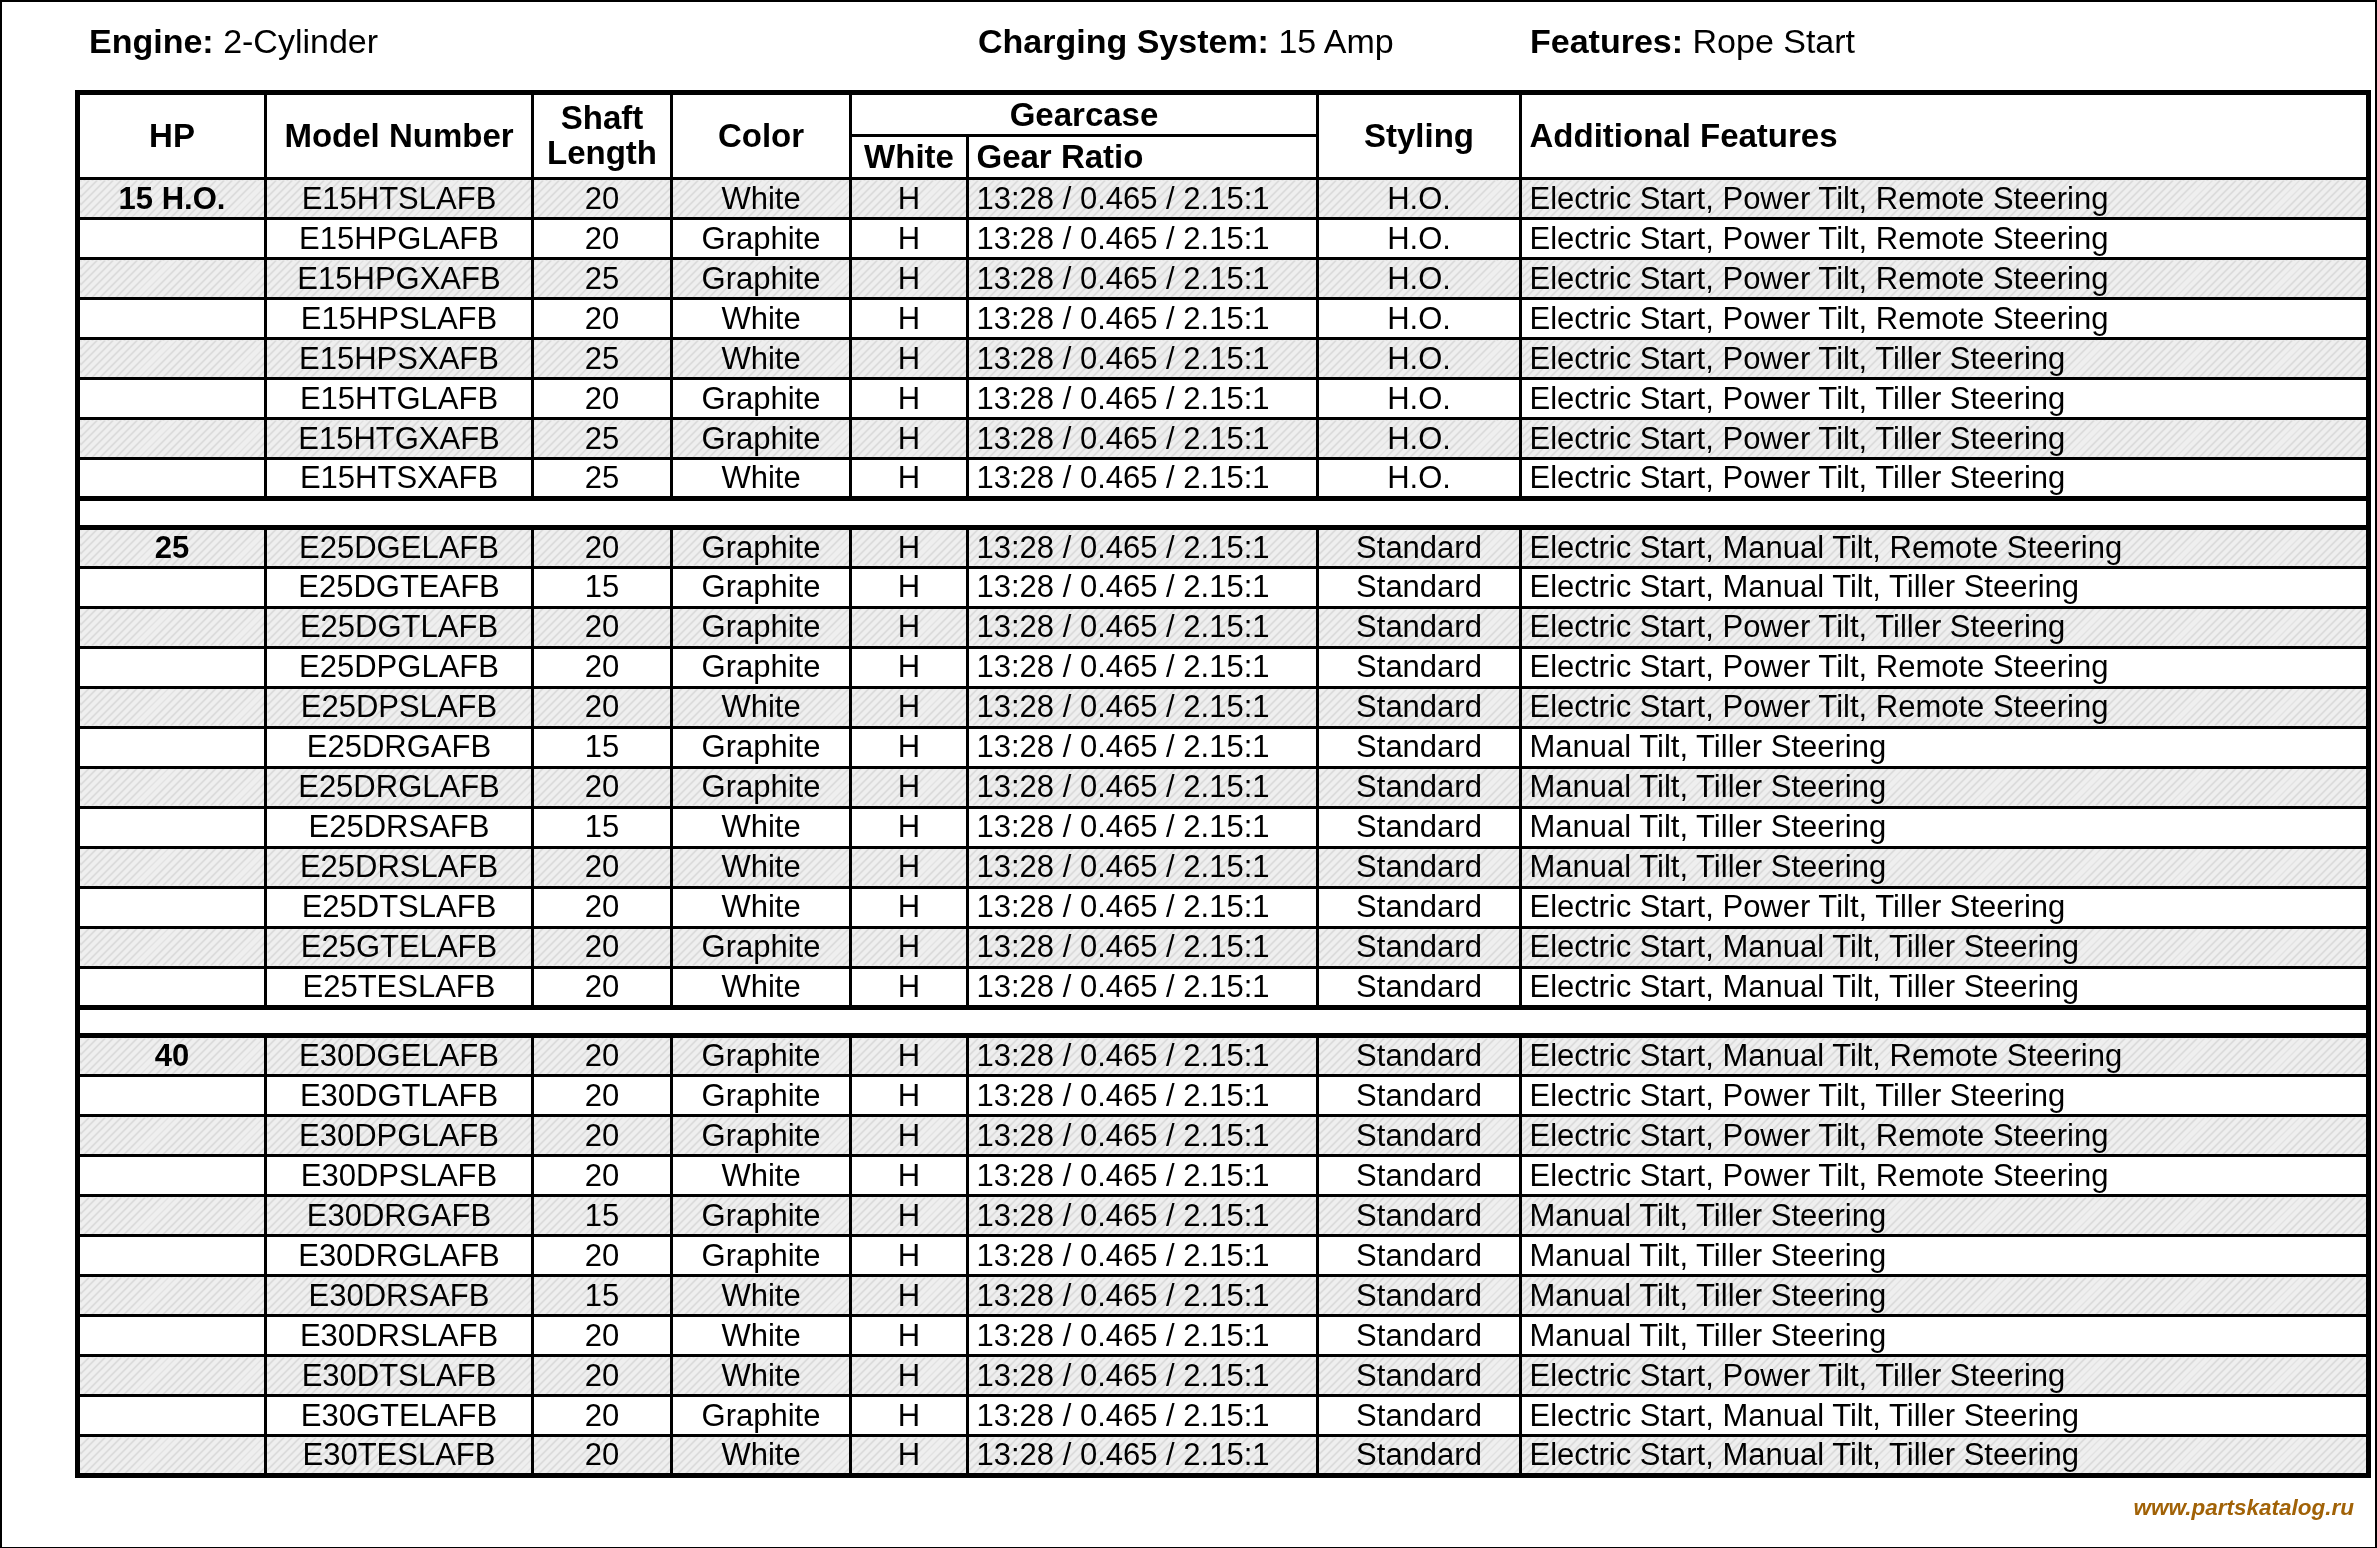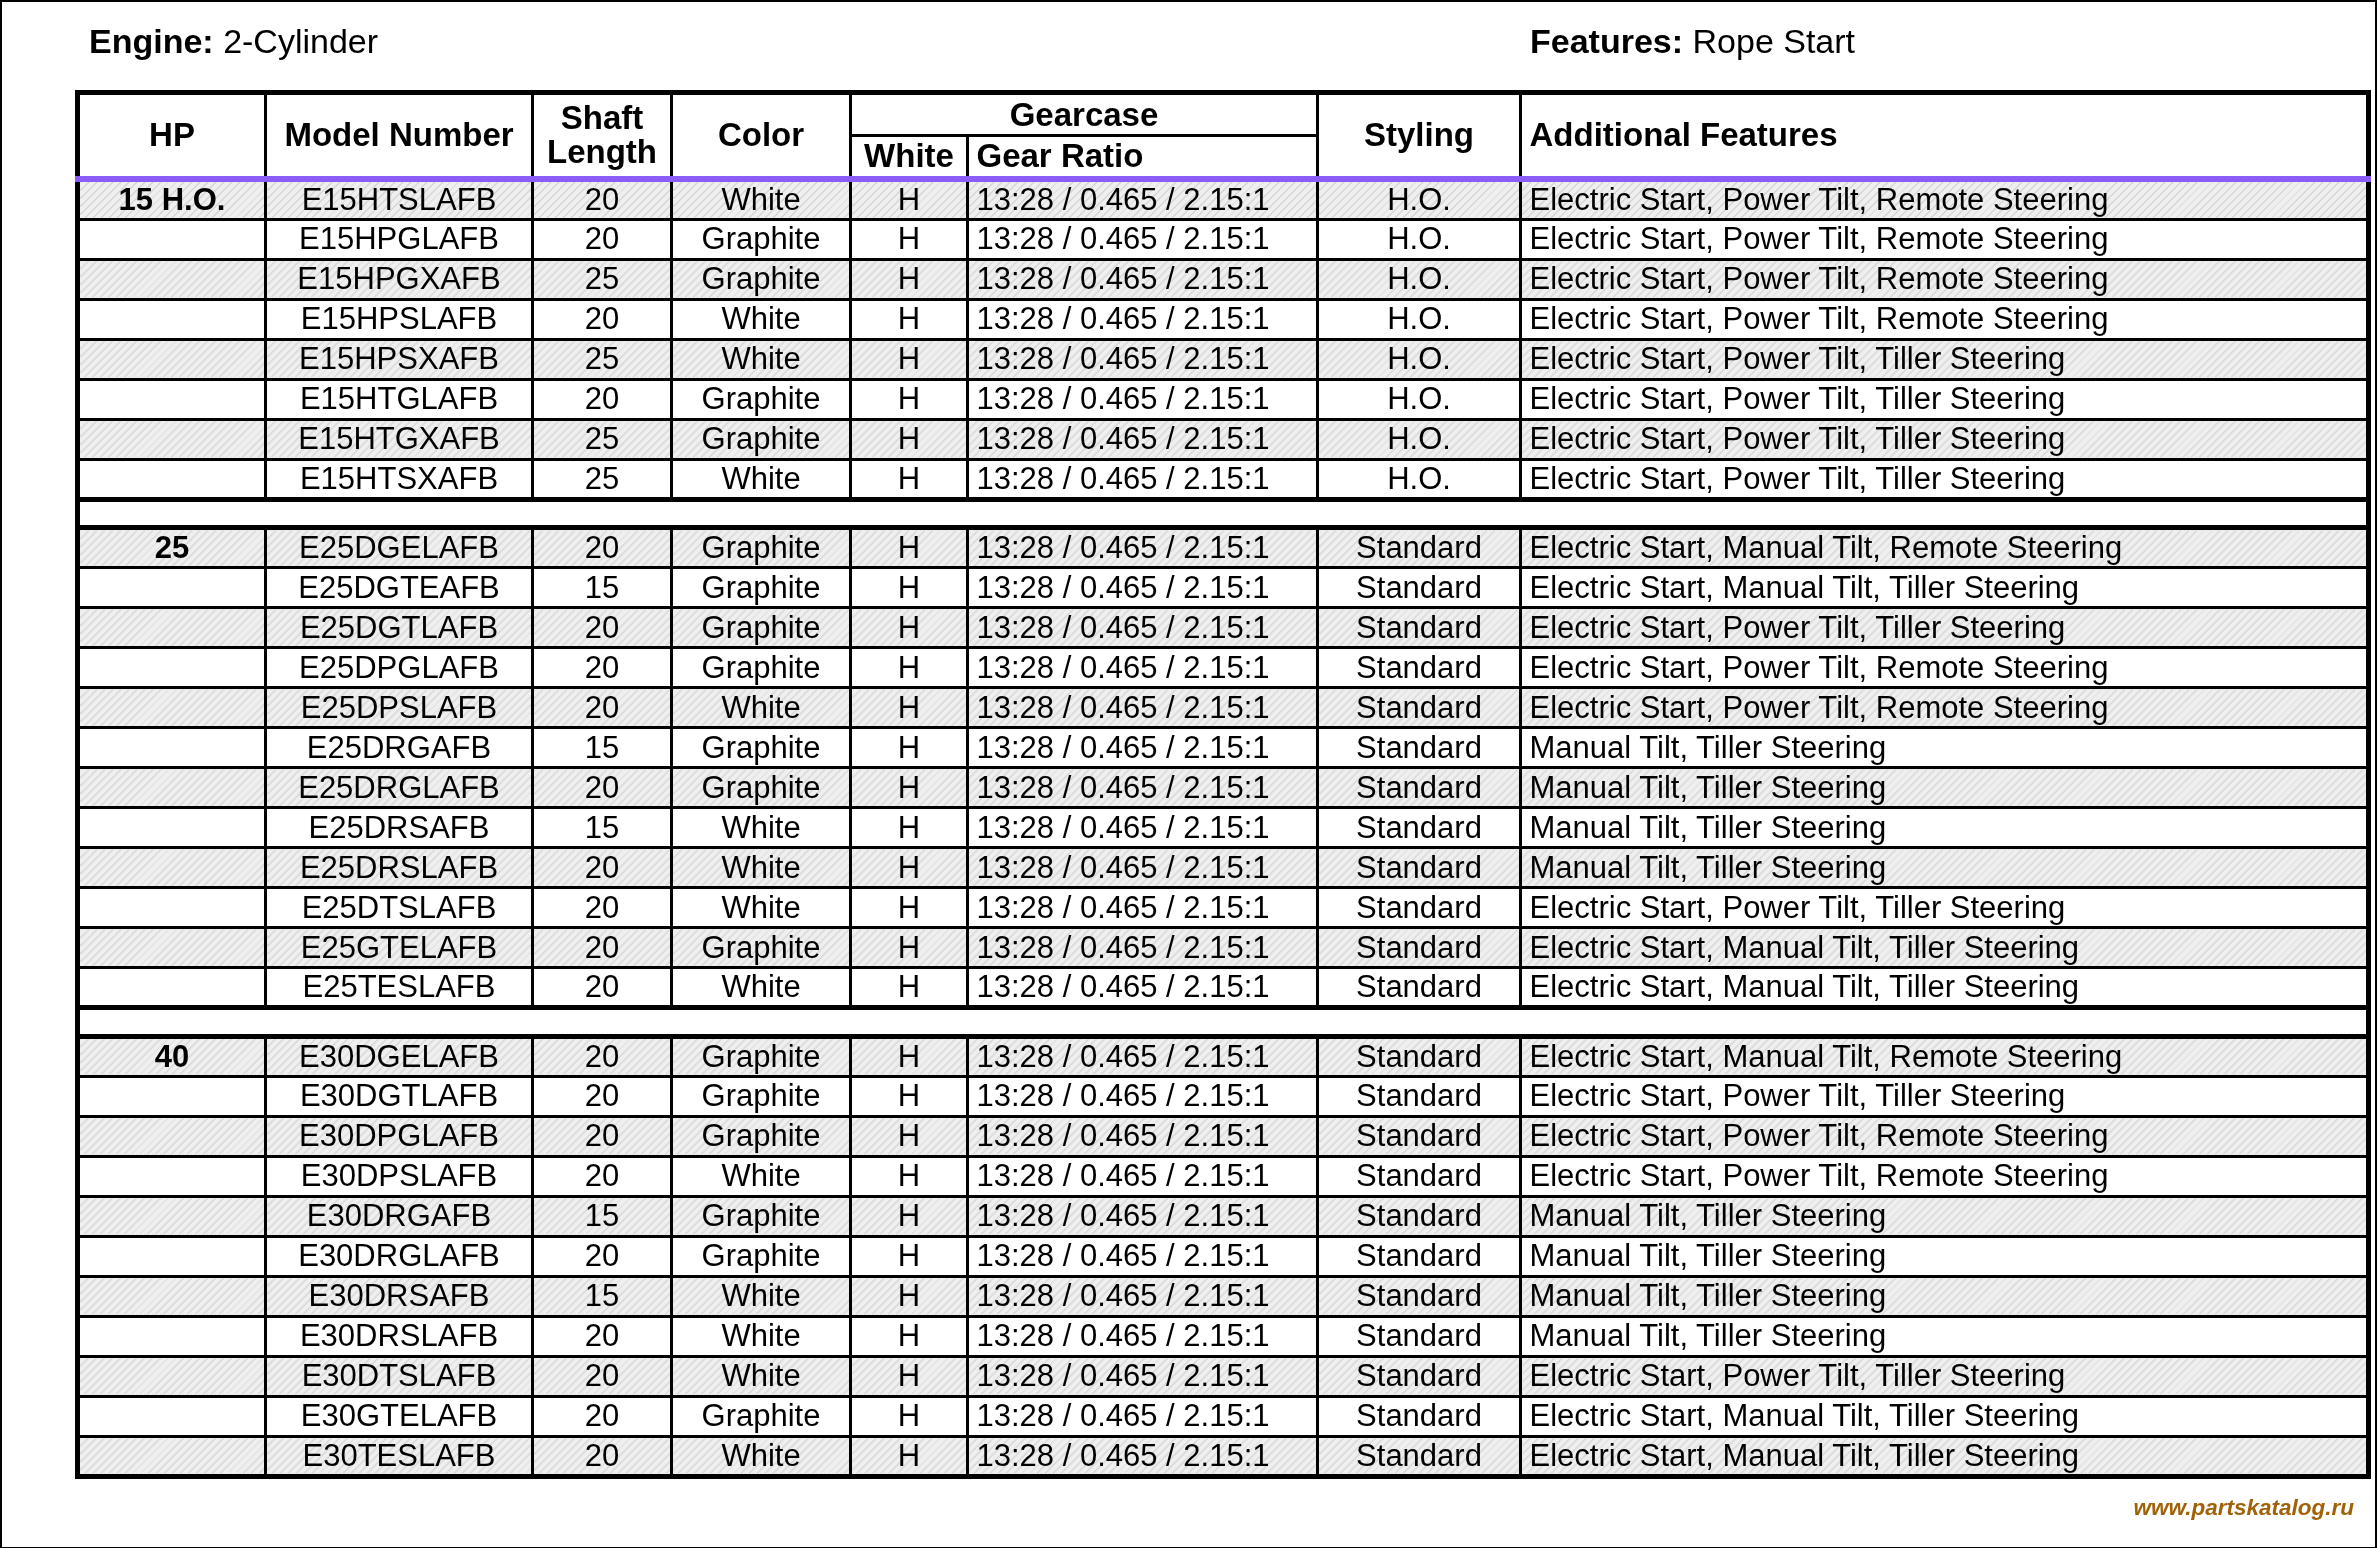--- a/index.html
+++ b/index.html
@@ -33,21 +33,21 @@
   th, td {
     border: 3px solid #000;
     padding: 0 7.5px;
     height: 40px;
     overflow: hidden;
     white-space: nowrap;
     text-align: center;
     font-weight: normal;
   }
   thead th { font-weight: bold; font-size: 33px; height: 43px; }
-  thead { border-bottom: 6px solid #8b5cf6; }
+  thead { border-bottom: 2px solid #8b5cf6; }
   th.wrap { white-space: normal; line-height: 1.05; }
   th.left, td.left { text-align: left; }
   td.hp { font-weight: bold; text-align: center; }
   tr.shaded td {
     background-color: #f3f3f3;
     background-image: repeating-linear-gradient(135deg,
       rgba(0,0,0,0.12) 0px, rgba(0,0,0,0.12) 1.3px,
       rgba(0,0,0,0.015) 1.3px, rgba(0,0,0,0.015) 5.6px);
   }
   tr.sep td {
@@ -63,20 +63,24 @@
 </style>
 </head>
 <body>
 
 <div class="page">
 
   <div class="meta">
     <span class="pair pair-engine">
       <span class="lbl">Engine:</span>
       <span>2-Cylinder</span>
+    </span>
+    <span class="pair pair-charging">
+      <span class="lbl">Charging System:</span>
+      <span>15 Amp</span>
     </span>
     <span class="pair pair-features">
       <span class="lbl">Features:</span>
       <span>Rope Start</span>
     </span>
   </div>
 
   <table class="spec">
     <colgroup>
       <col style="width:188px">

